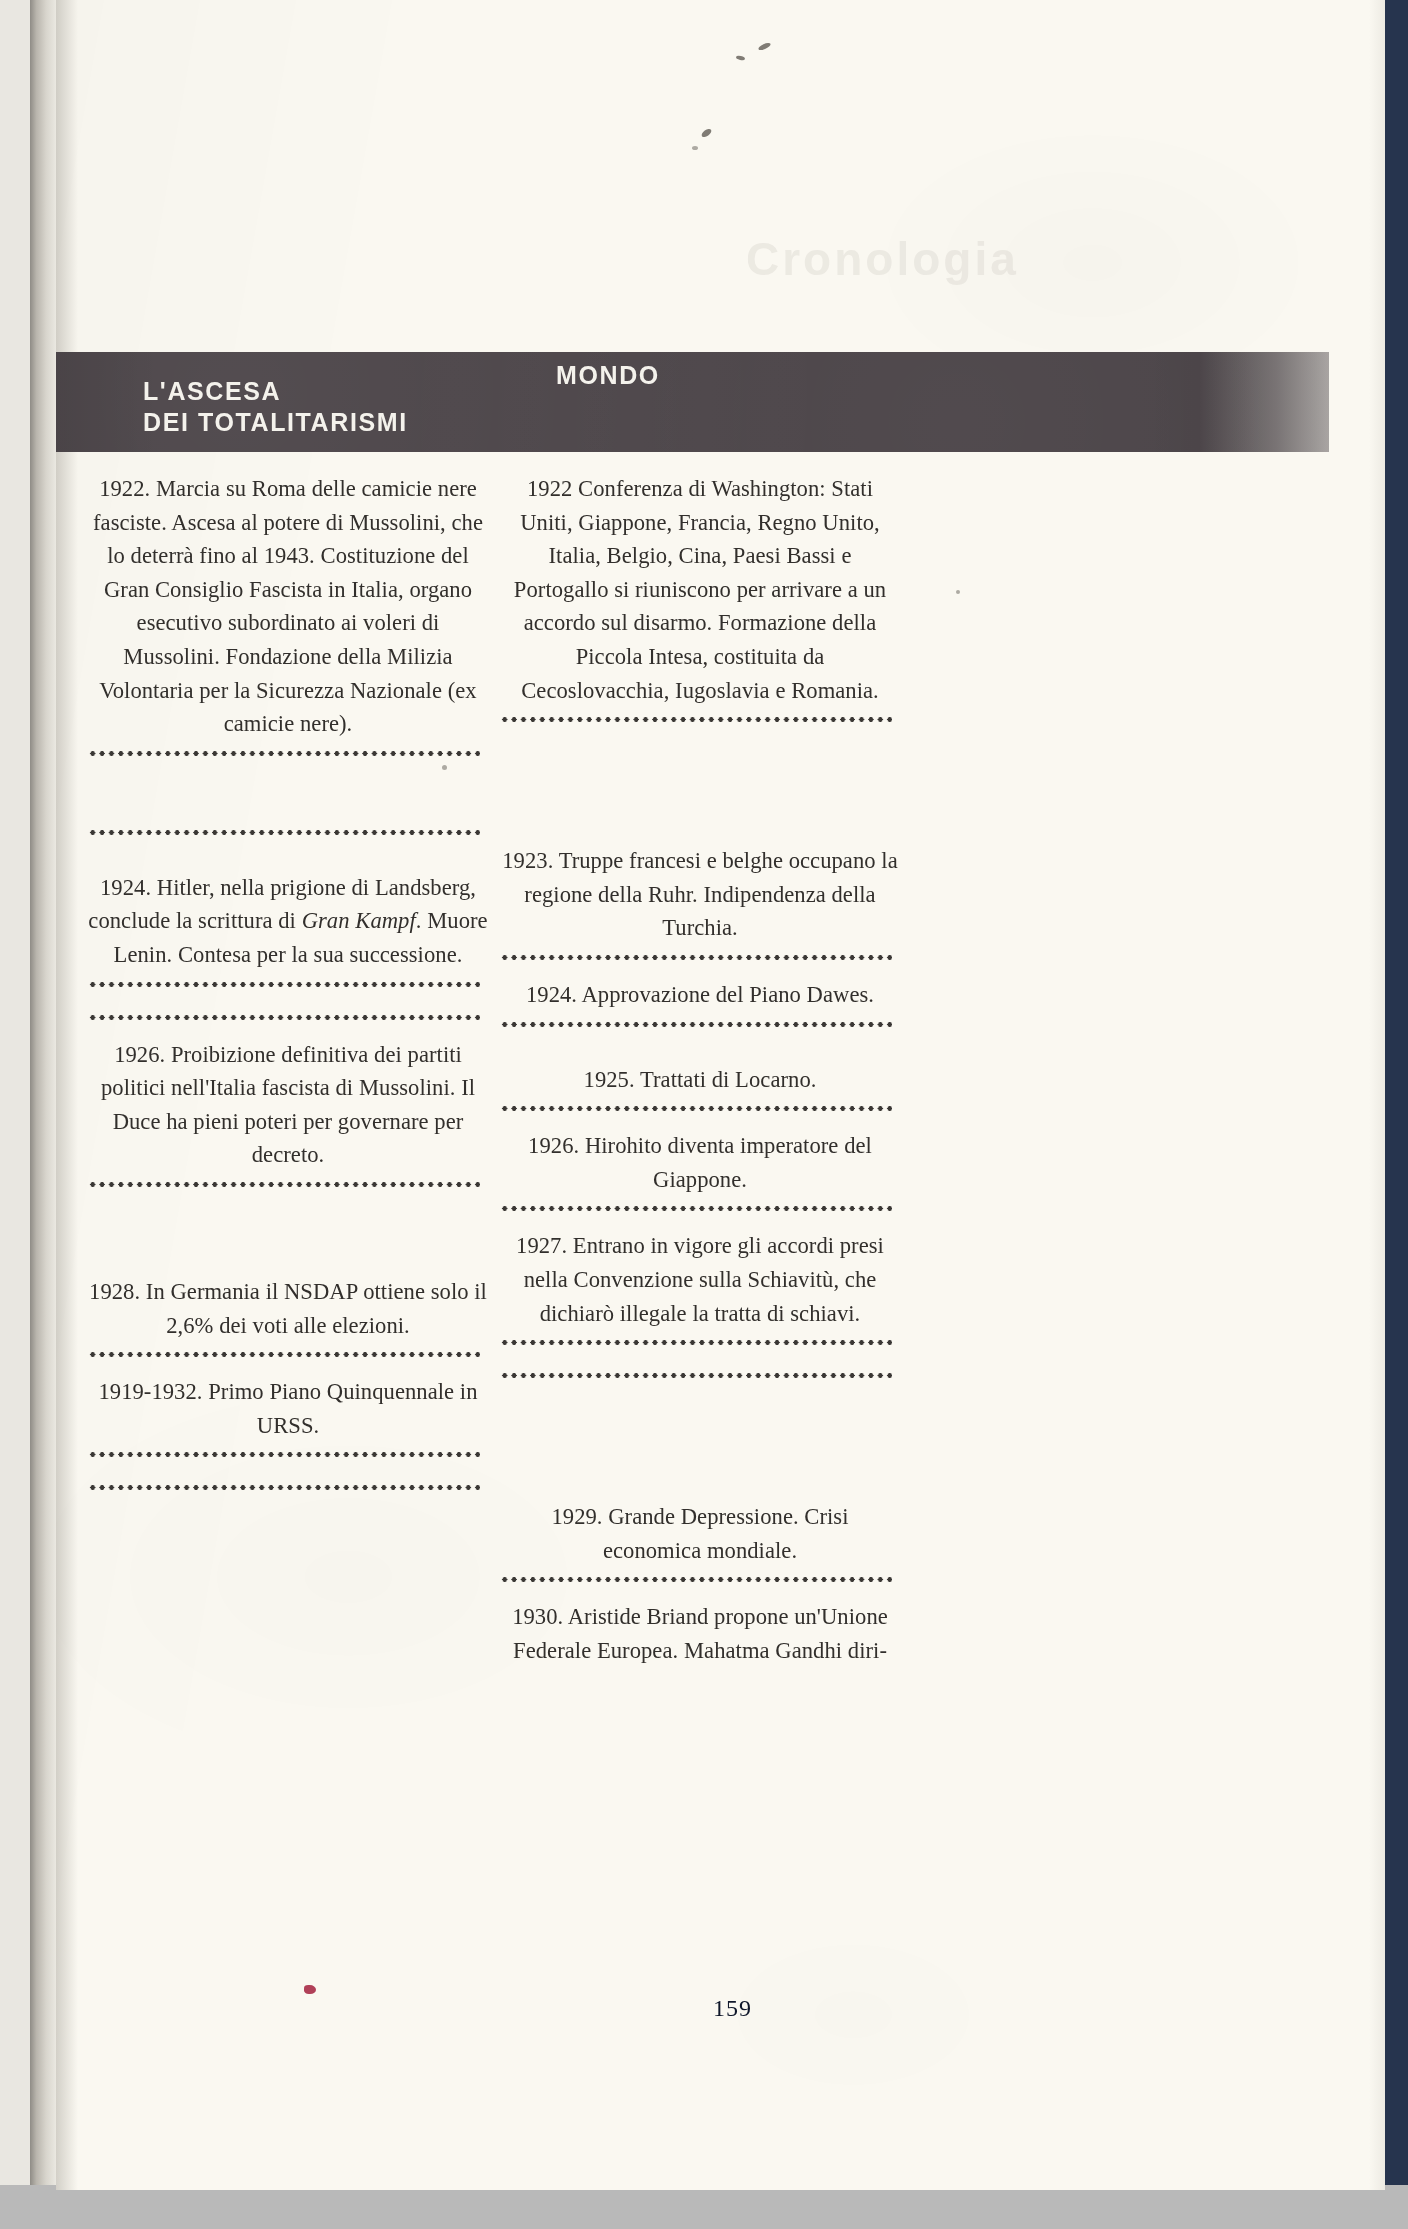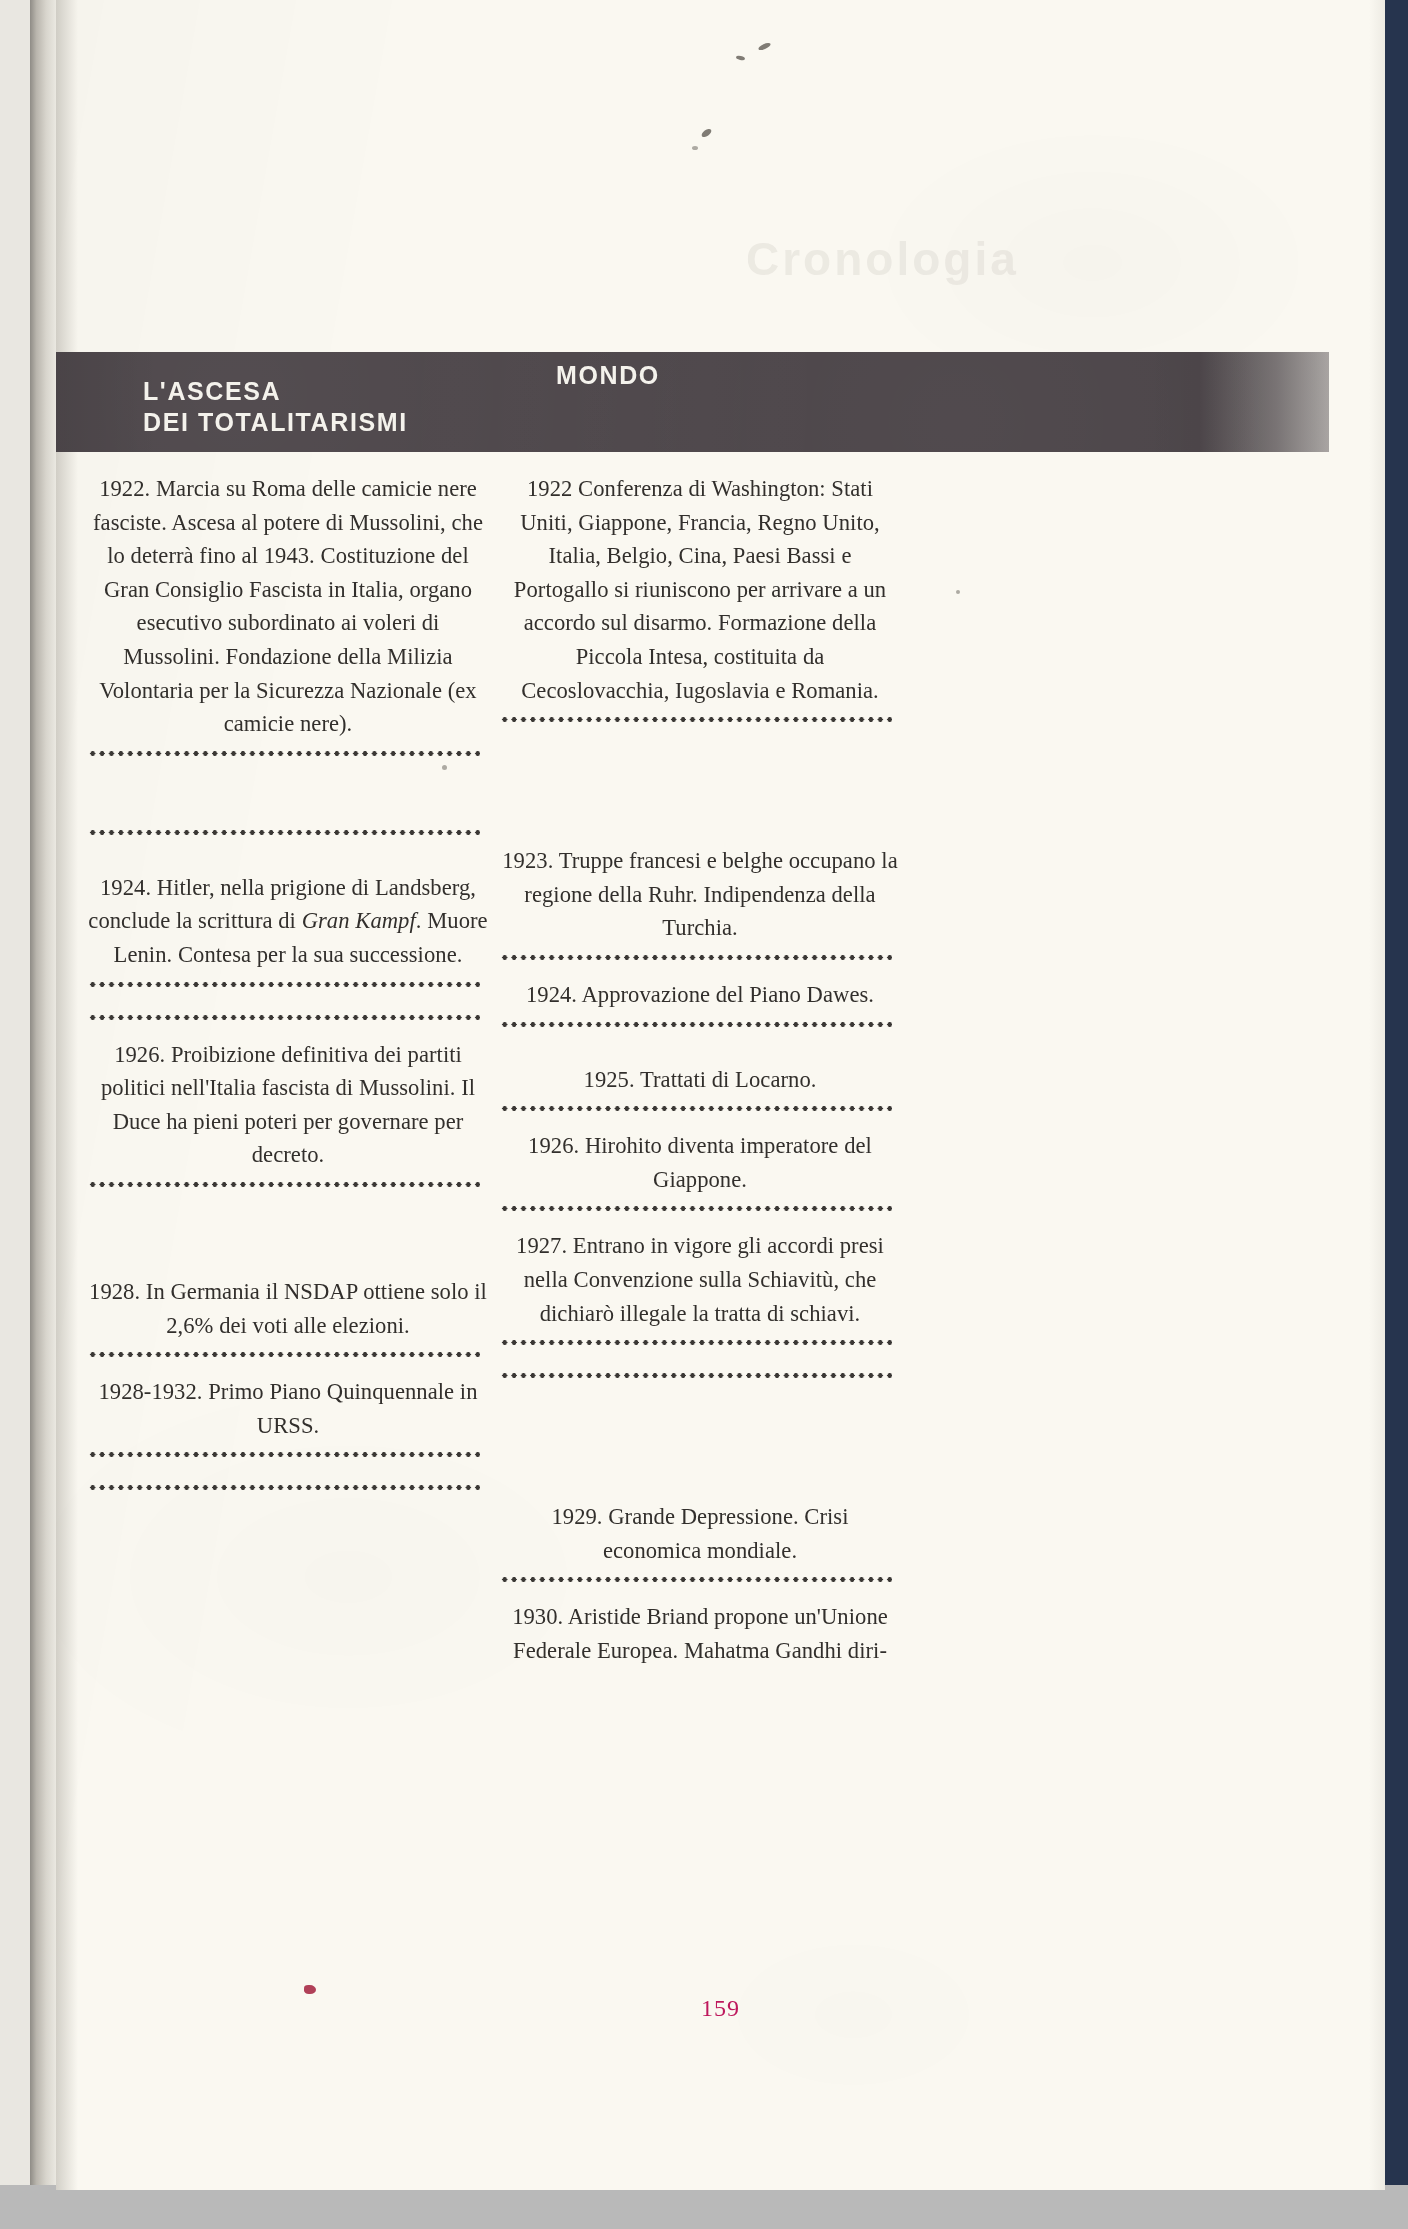--- a/index.html
+++ b/index.html
@@ -183,21 +183,22 @@
 
   
   #page-folio {
     position: absolute;
     left: 0;
     top: 1995px;
     width: 1329px;
     text-align: center;
     font-size: 24px;
     letter-spacing: 1px;
-    color: #be185d;
+    color: #0f172a;
+    padding-left: 12px;
   }
 
   
   .speck {
     position: absolute;
     background: #6e6a63;
     border-radius: 50%;
     opacity: .55;
     pointer-events: none;
   }
@@ -280,21 +281,21 @@
       <p class="entry">1926. Proibizione definitiva dei partiti politici nell'Italia fascista di Mussolini. Il Duce ha pieni poteri per governare per decreto.</p>
       <div class="dot-rule w-full"></div>
 
       <div class="gap-xl"></div>
 
       <p class="entry">1928. In Germania il NSDAP ottiene solo il 2,6% dei voti alle elezioni.</p>
       <div class="dot-rule w-full"></div>
 
       <div class="gap-sm"></div>
 
-      <p class="entry">1928-1932. Primo Piano Quinquennale in URSS.</p>
+      <p class="entry">1919-1932. Primo Piano Quinquennale in URSS.</p>
       <div class="dot-rule w-full"></div>
 
       <div class="gap-sm"></div>
 
       <div class="dot-rule w-full"></div>
 
     </div>
 
     <div id="col-right" class="column">
 

